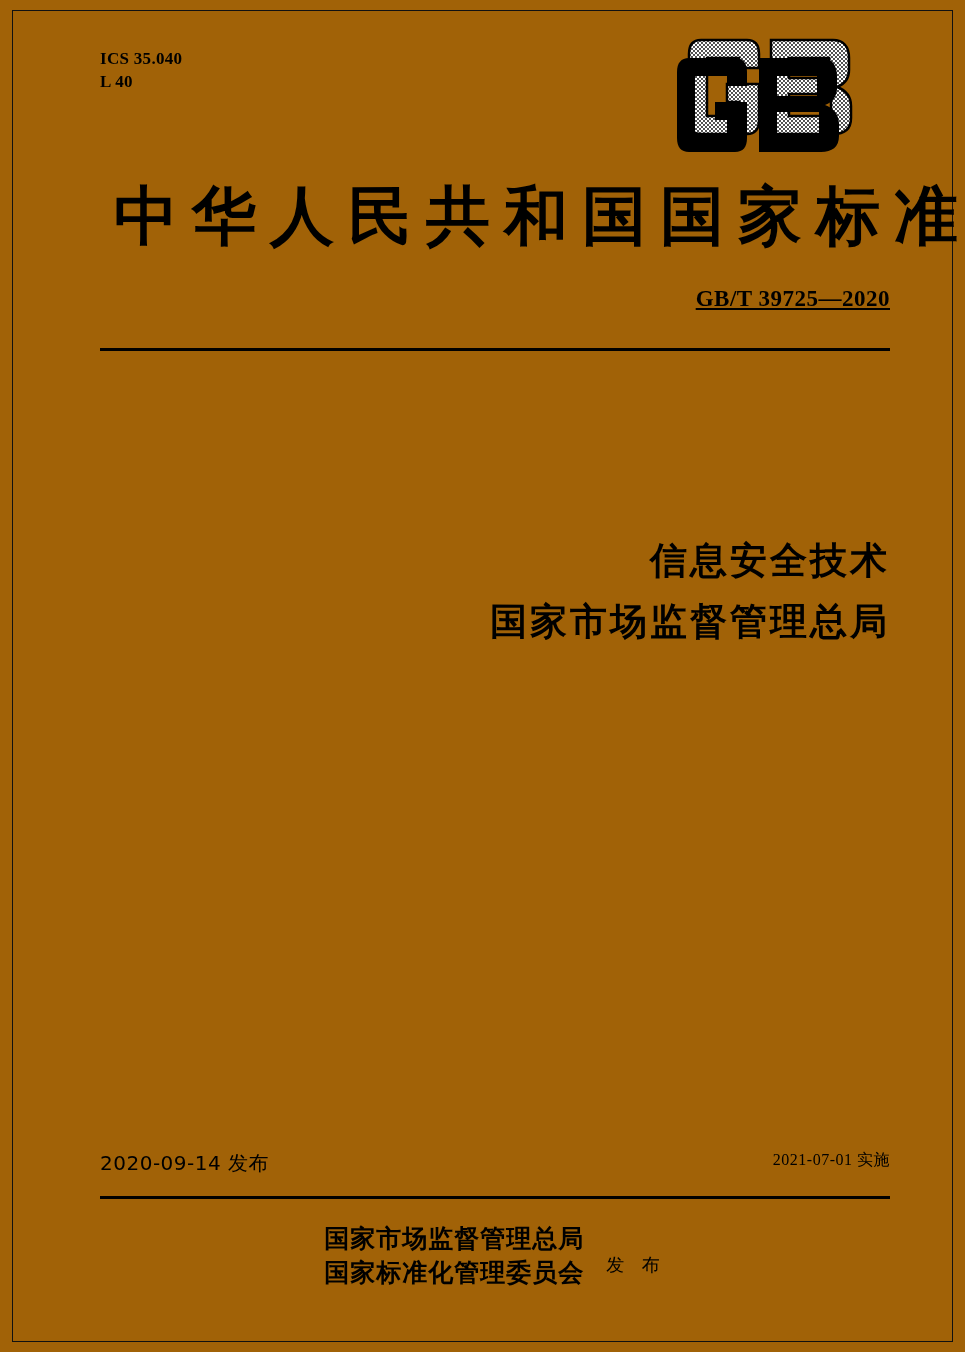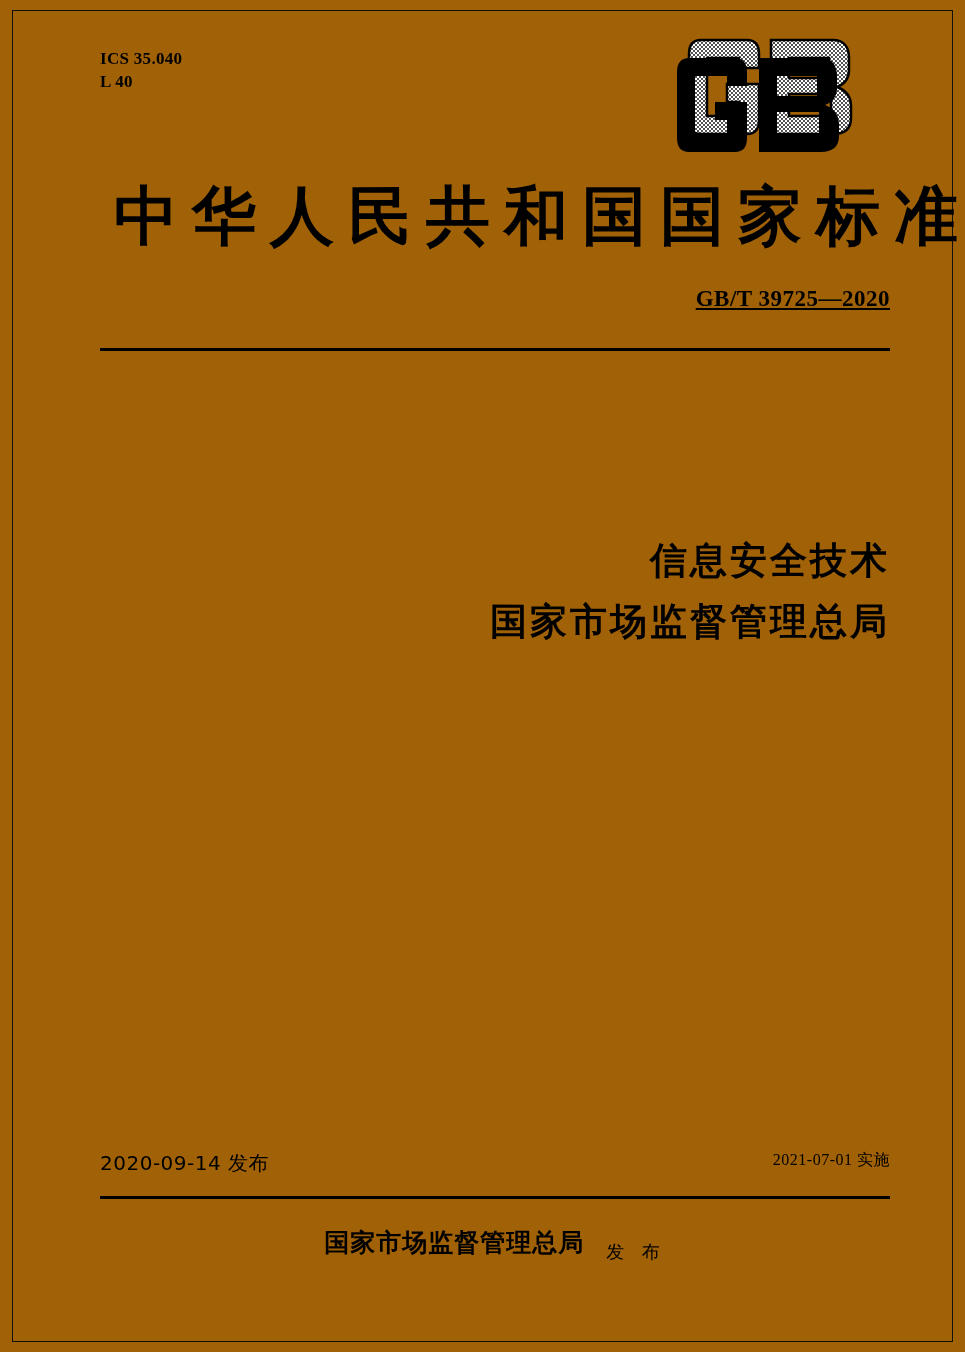--- a/index.html
+++ b/index.html
@@ -223,18 +223,19 @@
       <div class="cn-line">国家市场监督管理总局</div>
     </div>
 
     <div class="date-issue">2020-09-14 发布</div>
     <div class="date-impl">2021-07-01 实施</div>
     <div class="footer-rule"></div>
 
     <div class="publisher">
       <div class="publisher-names">
         <div>国家市场监督管理总局</div>
+        <div>国家标准化管理委员会</div>
       </div>
       <div class="publisher-verb">发 布</div>
     </div>
 
   </div>
 </div>
 
 </body></html>

